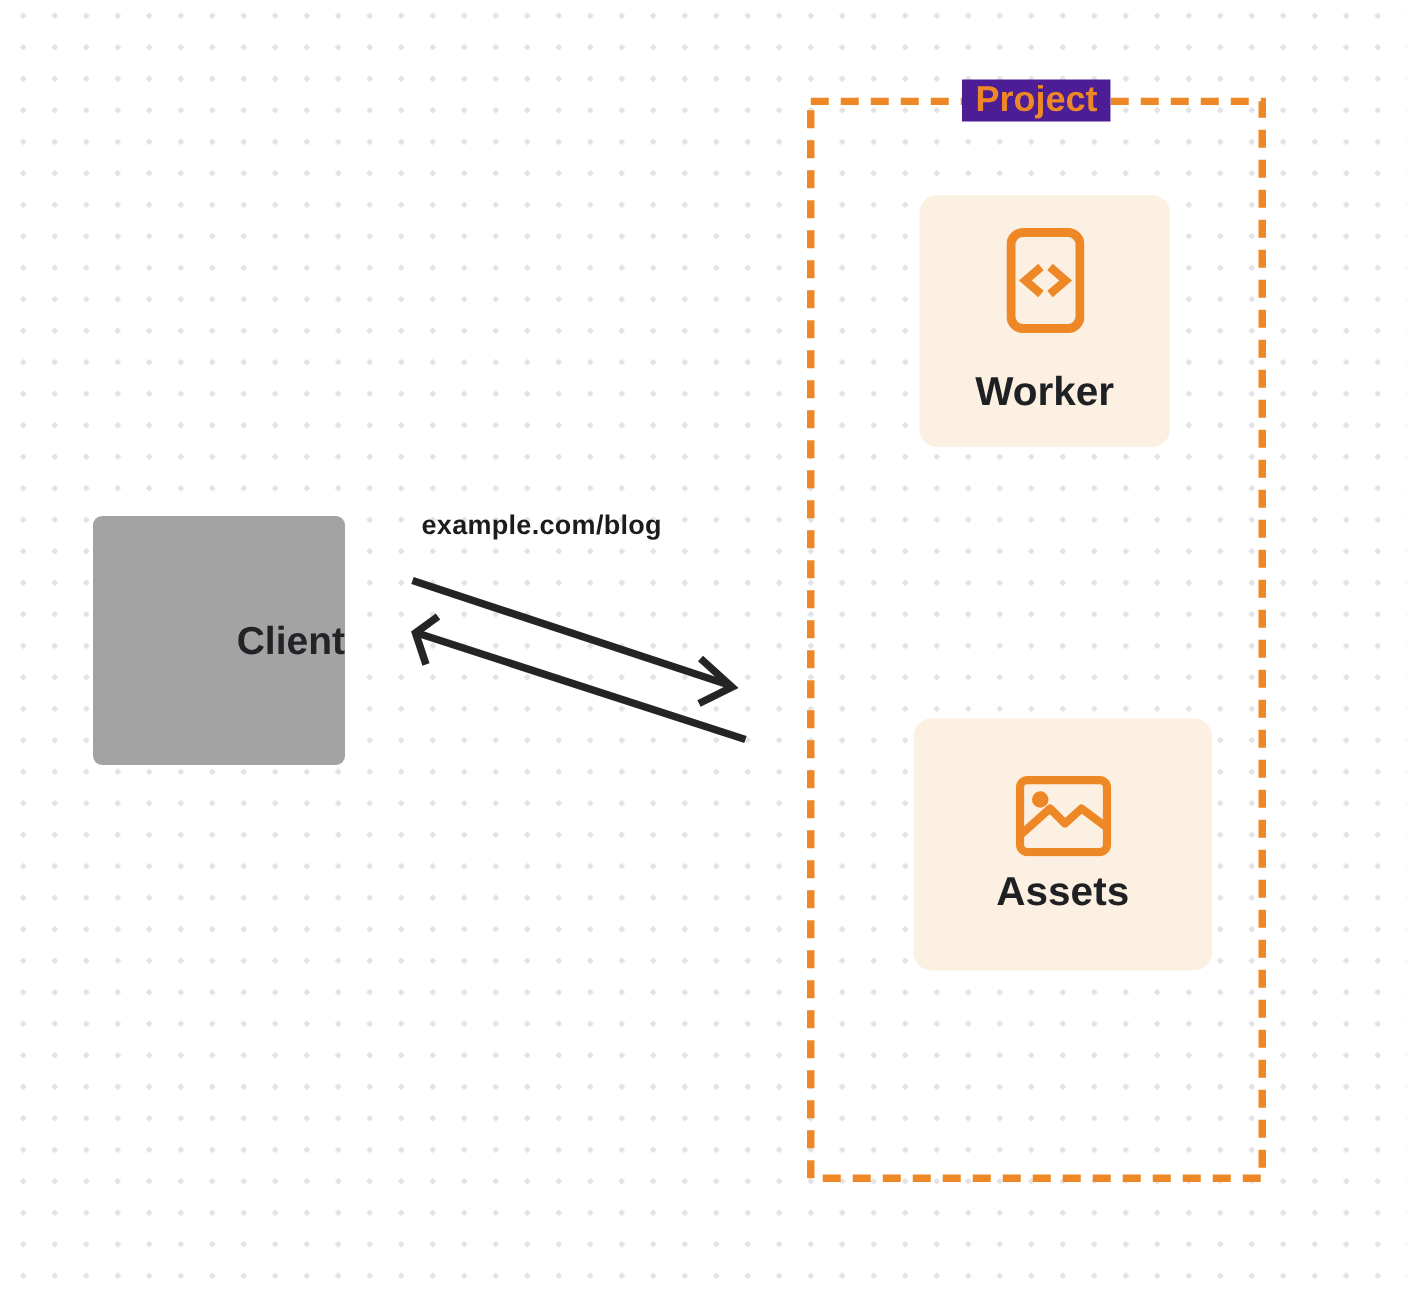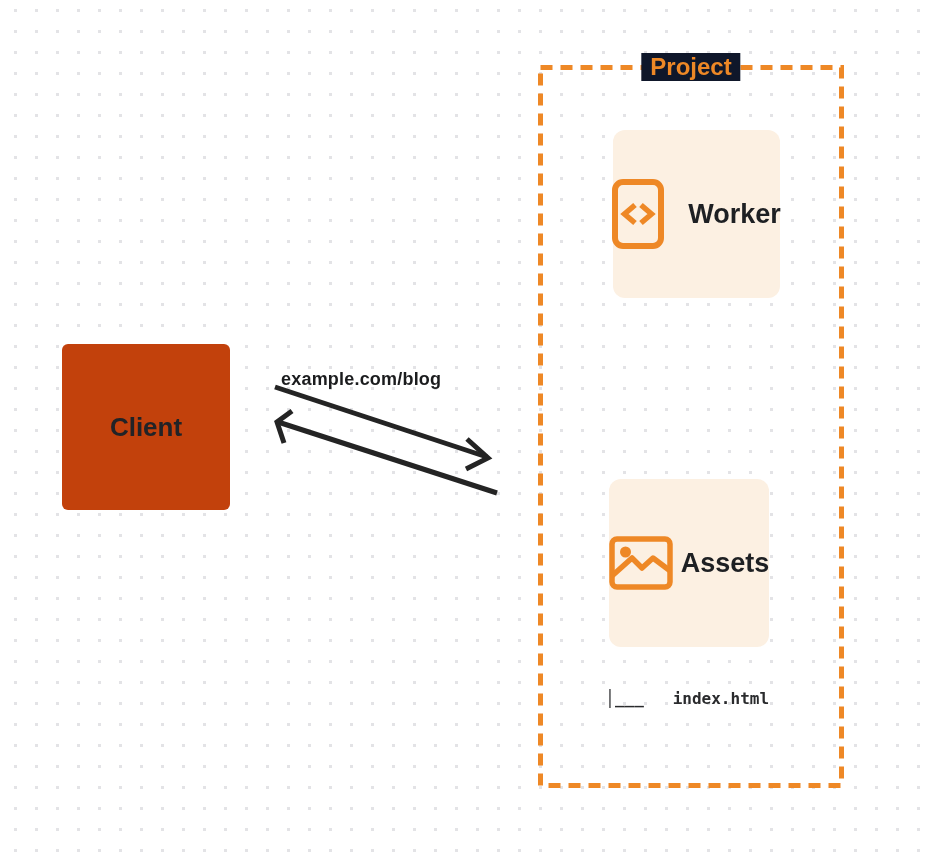--- a/index.html
+++ b/index.html
@@ -13,34 +13,33 @@
     background-image: radial-gradient(circle, #e3e3e6 1.7px, transparent 1.9px);
     background-size: 21px 21px;
     background-position: 5px 0px;
   }
   .abs { position: absolute; }
 
   
   .client-box {
     left: 62px; top: 344px;
     width: 168px; height: 166px;
-    background: #c2410c;
+    background: #a3a3a3;
     border-radius: 6px;
-    display: flex; align-items: center; justify-content: center;
+    display: flex; align-items: center; justify-content: flex-end;
   }
   .client-box span {
     font-size: 26px; font-weight: 700; color: #212327;
   }
 
   
   .url-label {
     left: 281px; top: 340px;
     font-size: 18px; font-weight: 700; color: #1b1c1e;
     letter-spacing: 0.2px;
-    margin-top: 29px;
   }
 
   
   svg.arrows {
     left: 0; top: 0; width: 938px; height: 860px;
     pointer-events: none;
   }
   svg.arrows path {
     stroke: #242424; stroke-width: 5; fill: none;
     stroke-linecap: butt; stroke-linejoin: miter;
@@ -49,46 +48,46 @@
   
   .project {
     left: 538px; top: 65px;
     width: 306px; height: 723px;
   }
   .project svg.dash-rect { position: absolute; left: 0; top: 0; }
   .project-label {
     position: absolute;
     top: -12px; left: 50%;
     transform: translateX(-50%);
-    background: #0f172a;
+    background: #4c1d95;
     padding: 0 9px;
     font-size: 24px; line-height: 28px;
     font-weight: 700; color: #ee8826;
     white-space: nowrap;
   }
 
   
   .card {
     background: #fcf0e2;
     border-radius: 12px;
-    display: flex; flex-direction: row;
+    display: flex; flex-direction: column;
     align-items: center; justify-content: center;
   }
   .card .icon-wrap { display: block; line-height: 0; }
   .card .card-label {
     font-size: 27px; font-weight: 700; color: #1e2023;
   }
   .worker-card {
     left: 613px; top: 130px;
     width: 167px; height: 168px;
     gap: 24px;
   }
   .assets-card {
     left: 609px; top: 479px;
-    width: 160px; height: 168px;
+    width: 199px; height: 168px;
     gap: 8px;
   }
   .card svg .stroke { stroke: #ee8826; fill: none; }
   .card svg .fill { fill: #ee8826; stroke: none; }
 
   
   .file-tree {
     left: 586px; top: 646px;
     font-family: "DejaVu Sans Mono", monospace;
     font-size: 16px; line-height: 21px;
@@ -135,15 +134,14 @@
     <svg width="64" height="54" viewBox="0 0 64 54" aria-hidden="true">
       <rect class="stroke" x="3" y="3" width="58" height="48" rx="5" stroke-width="5.5"></rect>
       <circle class="fill" cx="16.5" cy="16" r="5.5"></circle>
       <path class="stroke" d="M4 39 L23 22 L33 32 L44 22 L60 34" stroke-width="5.5" stroke-linejoin="round" stroke-linecap="round"></path>
     </svg>
   </span>
   <span class="card-label">Assets</span>
 </div>
 
 <div class="abs file-tree">
-  <div>  │___   index.html</div>
   
 </div>
 
 </body></html>

